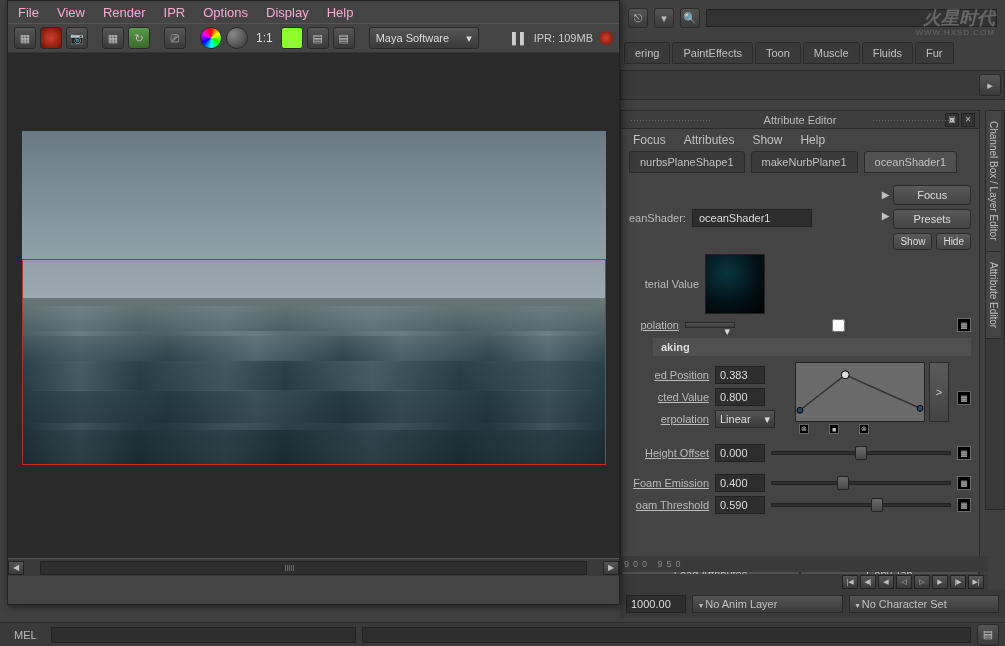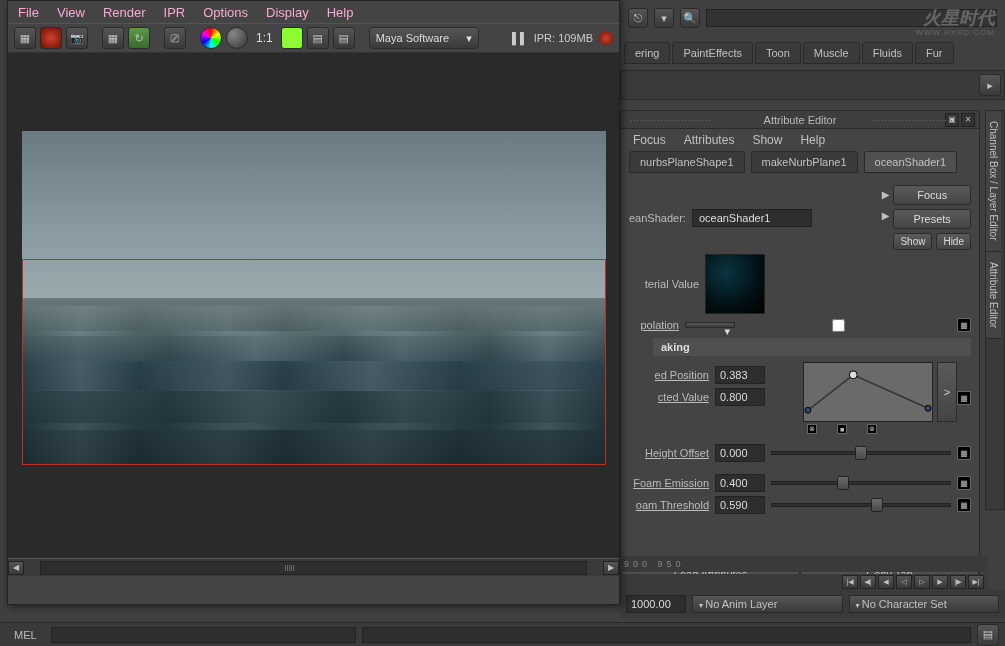--- a/index.html
+++ b/index.html
@@ -193,29 +193,33 @@
       <div class="attr-label" style="width:50px">polation</div>
       <div class="attr-dropdown" style="width:50px"></div>
       <div style="flex:1"></div>
       <input type="checkbox" style="">
       <div style="width:100px"></div>
       <div class="color-swatch">▦</div>
     </div>
 
     <div class="section-header">aking</div>
 
-    <div style="display:flex; margin-top:6px;">
+    <div style="display:flex; gap:8px; margin-top:6px;">
       <div style="flex:1">
         <div class="attr-row">
           <div class="attr-label">ed Position</div>
           <div class="attr-value">0.383</div>
         </div>
         <div class="attr-row">
           <div class="attr-label">cted Value</div>
           <div class="attr-value">0.800</div>
+        </div>
+        <div class="attr-row">
+          <div class="attr-label">erpolation</div>
+          <div class="attr-dropdown">Linear</div>
         </div>
       </div>
       <div style="display:flex; gap:4px; align-items:flex-start;">
         <div>
           <div class="graph-editor">
             <svg class="graph-line" viewBox="0 0 130 60">
               <polyline points="4,48 50,12 126,46" stroke="#333" stroke-width="1.5" fill="none"></polyline>
               <circle cx="4" cy="48" r="3" fill="#2a4a6a" stroke="#000"></circle>
               <circle cx="50" cy="12" r="4" fill="#ddd" stroke="#000"></circle>
               <circle cx="126" cy="46" r="3" fill="#2a4a6a" stroke="#000"></circle>

